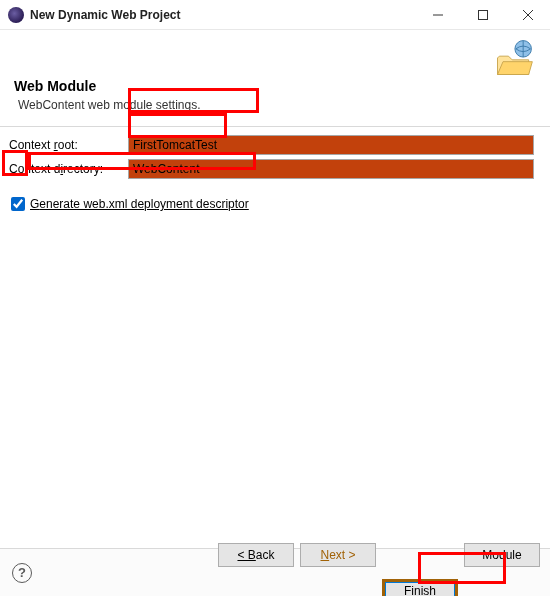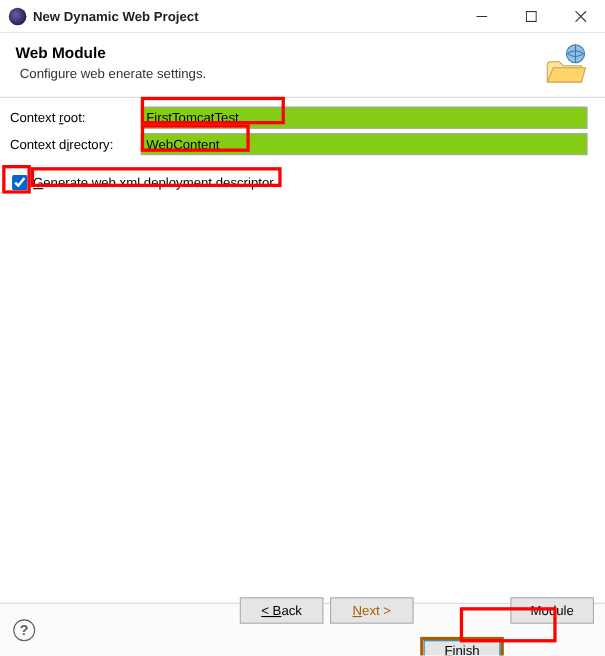--- a/index.html
+++ b/index.html
@@ -39,21 +39,21 @@
     color: #333;
   }
   .win-btn svg { display: block; }
 
   .header-area {
     padding: 10px 14px 14px 14px;
     background: #ffffff;
     position: relative;
     border-bottom: 1px solid #d9d9d9;
   }
-  .header-area .h-title { font-size: 14px; font-weight: 700; margin-bottom: 4px; }
+  .header-area .h-title { font-size: 14px; font-weight: 700; margin-bottom: 4px; margin-top: 38px; }
   .header-area .h-sub { font-size: 12px; color: #333; margin-left: 4px; }
   .header-icon {
     position: absolute;
     right: 14px;
     top: 6px;
     width: 44px; height: 44px;
   }
 
   .form-area {
     padding: 8px 16px 0 8px;
@@ -67,29 +67,30 @@
     width: 120px;
     padding-left: 1px;
   }
   .row input[type="text"] {
     flex: 1;
     height: 20px;
     border: 1px solid #a7a7a7;
     padding: 1px 4px;
     font-family: inherit;
     font-size: 12px;
-    background: #84cc16;
+    background: #c2410c;
   }
   .mnemonic { text-decoration: underline; }
 
   .check-row {
     margin-top: 18px;
     padding-left: 3px;
     display: flex;
     align-items: center;
+    text-decoration: underline;
   }
   .check-row input[type="checkbox"] {
     width: 14px; height: 14px;
     margin: 0 5px 0 0;
     accent-color: #0066cc;
   }
 
   .button-bar {
     position: absolute;
     bottom: 0; left: 0; right: 0;
@@ -168,21 +169,21 @@
       <svg width="10" height="10" viewBox="0 0 10 10">
           <line x1="0" y1="0" x2="10" y2="10" stroke="currentColor" stroke-width="1"></line>
           <line x1="10" y1="0" x2="0" y2="10" stroke="currentColor" stroke-width="1"></line>
         </svg>
     </div>
   </div>
 </div>
 
 <div class="header-area">
   <div class="h-title">Web Module</div>
-  <div class="h-sub">Configure web enerate settings.</div>
+  <div class="h-sub">WebContent web module settings.</div>
   <div class="header-icon">
     <svg class="hdr-folder" viewBox="0 0 48 48">
       <circle cx="34" cy="14" r="9" fill="#8fc0e8" stroke="#3a78a8" stroke-width="1"></circle>
       <path d="M26 14 Q34 8 42 14" fill="none" stroke="#3a78a8" stroke-width="1"></path>
       <path d="M26 14 Q34 20 42 14" fill="none" stroke="#3a78a8" stroke-width="1"></path>
       <line x1="34" y1="5" x2="34" y2="23" stroke="#3a78a8" stroke-width="1"></line>
       <path d="M6 24 L6 42 L40 42 L40 26 L22 26 L18 22 L8 22 Z" fill="#ffe39b" stroke="#c8a44b" stroke-width="1"></path>
       <path d="M6 42 L12 28 L44 28 L40 42 Z" fill="#ffd46b" stroke="#c8a44b" stroke-width="1"></path>
     </svg>
   </div>

